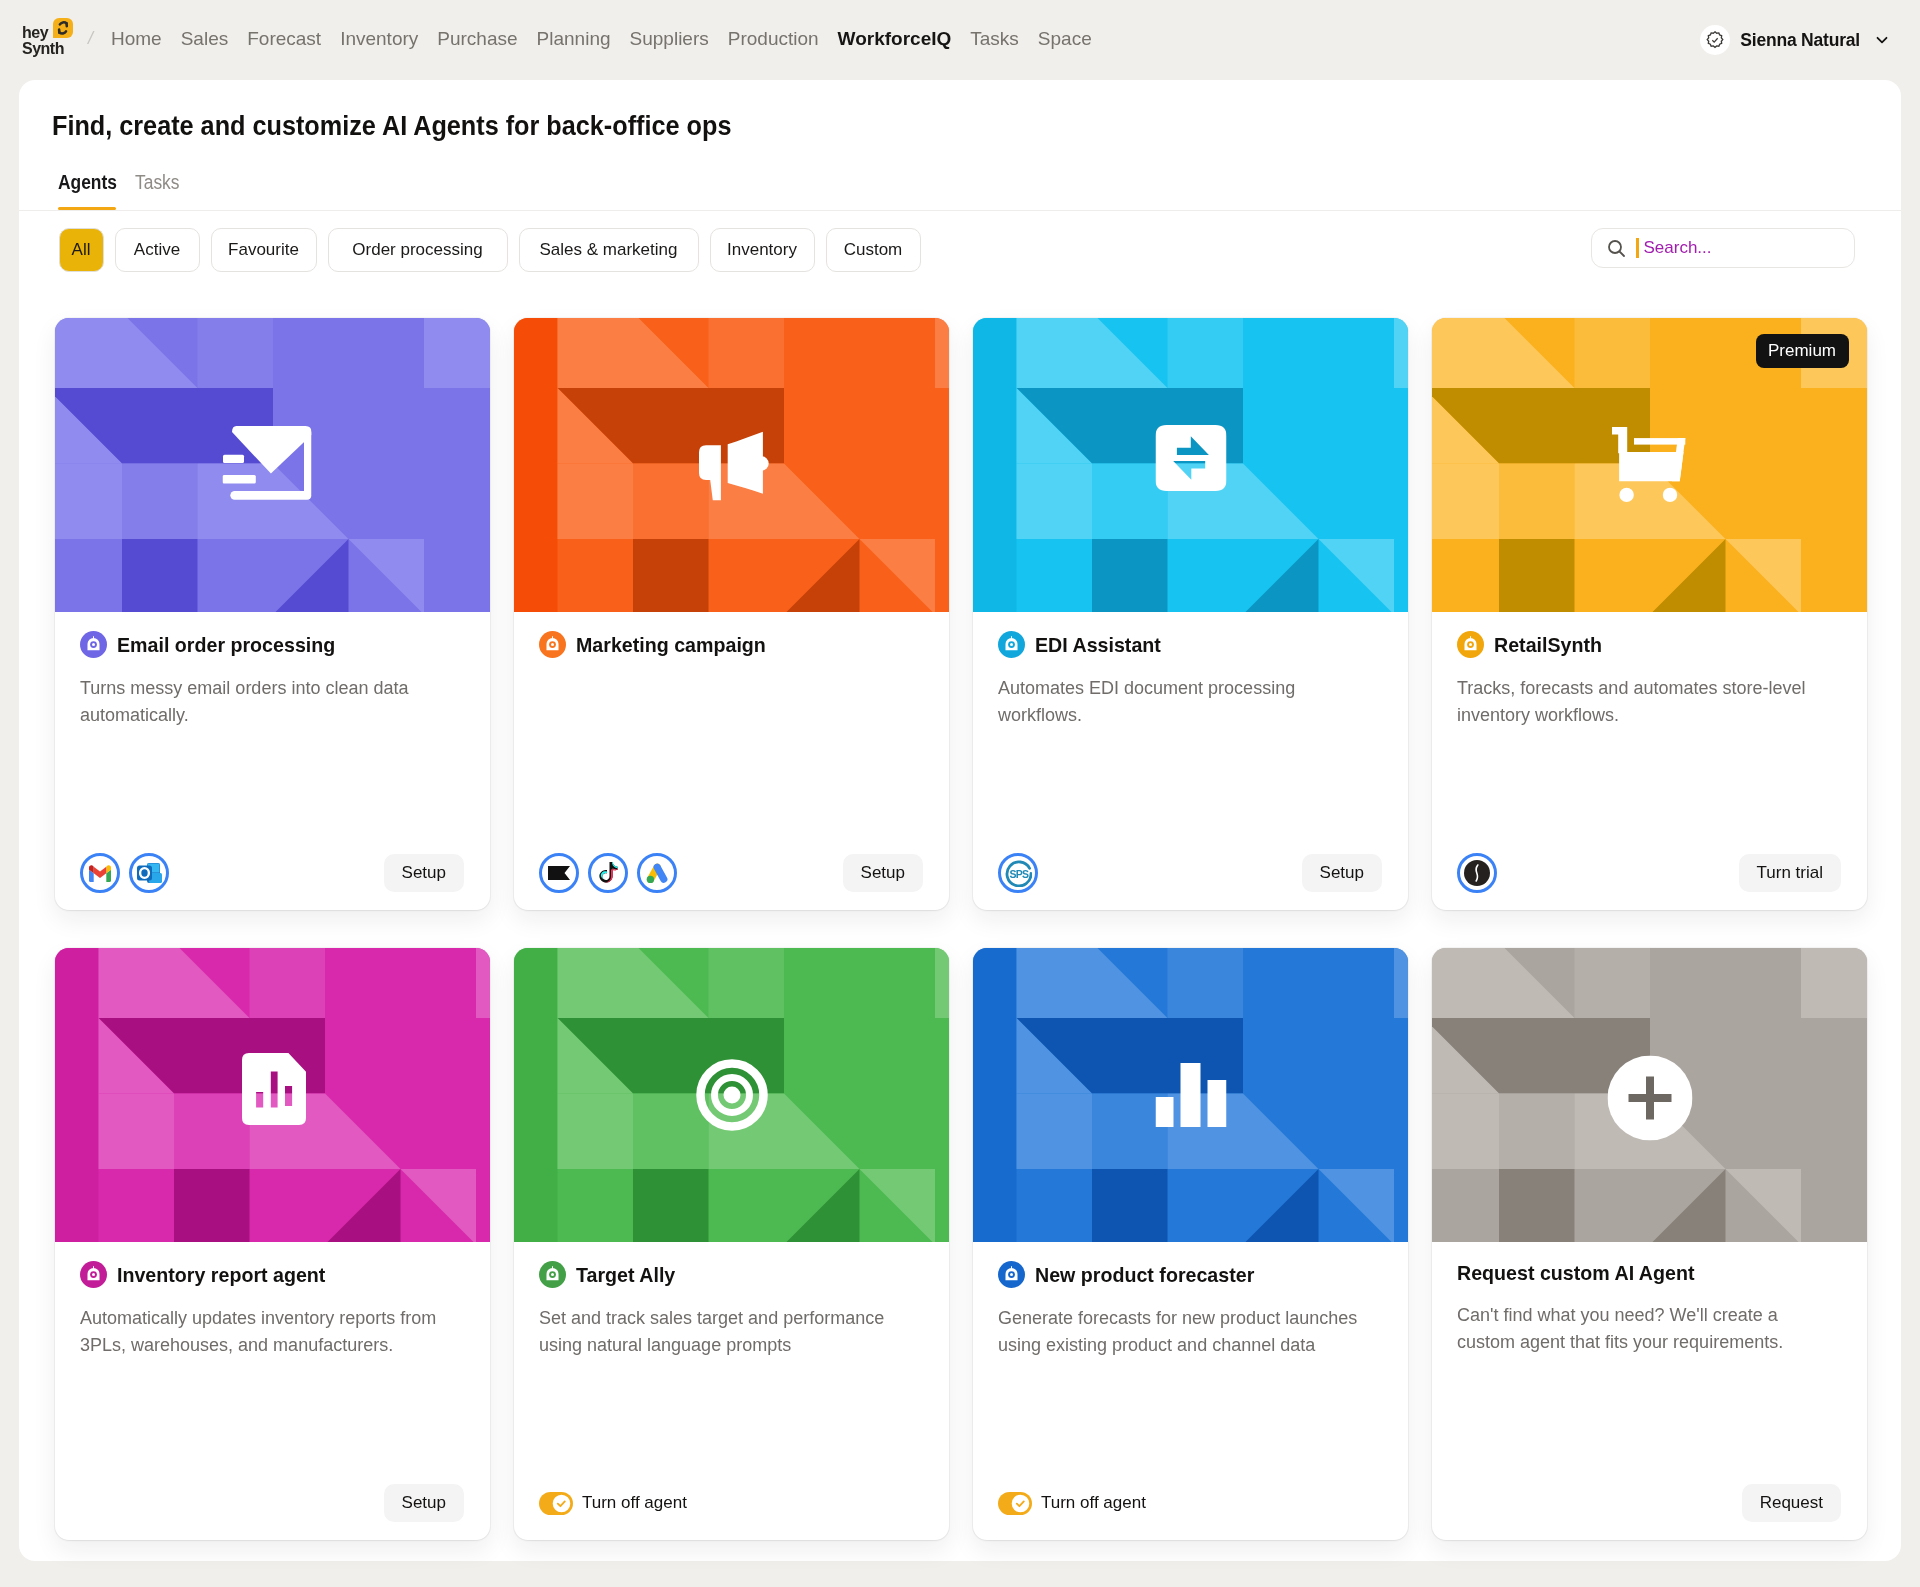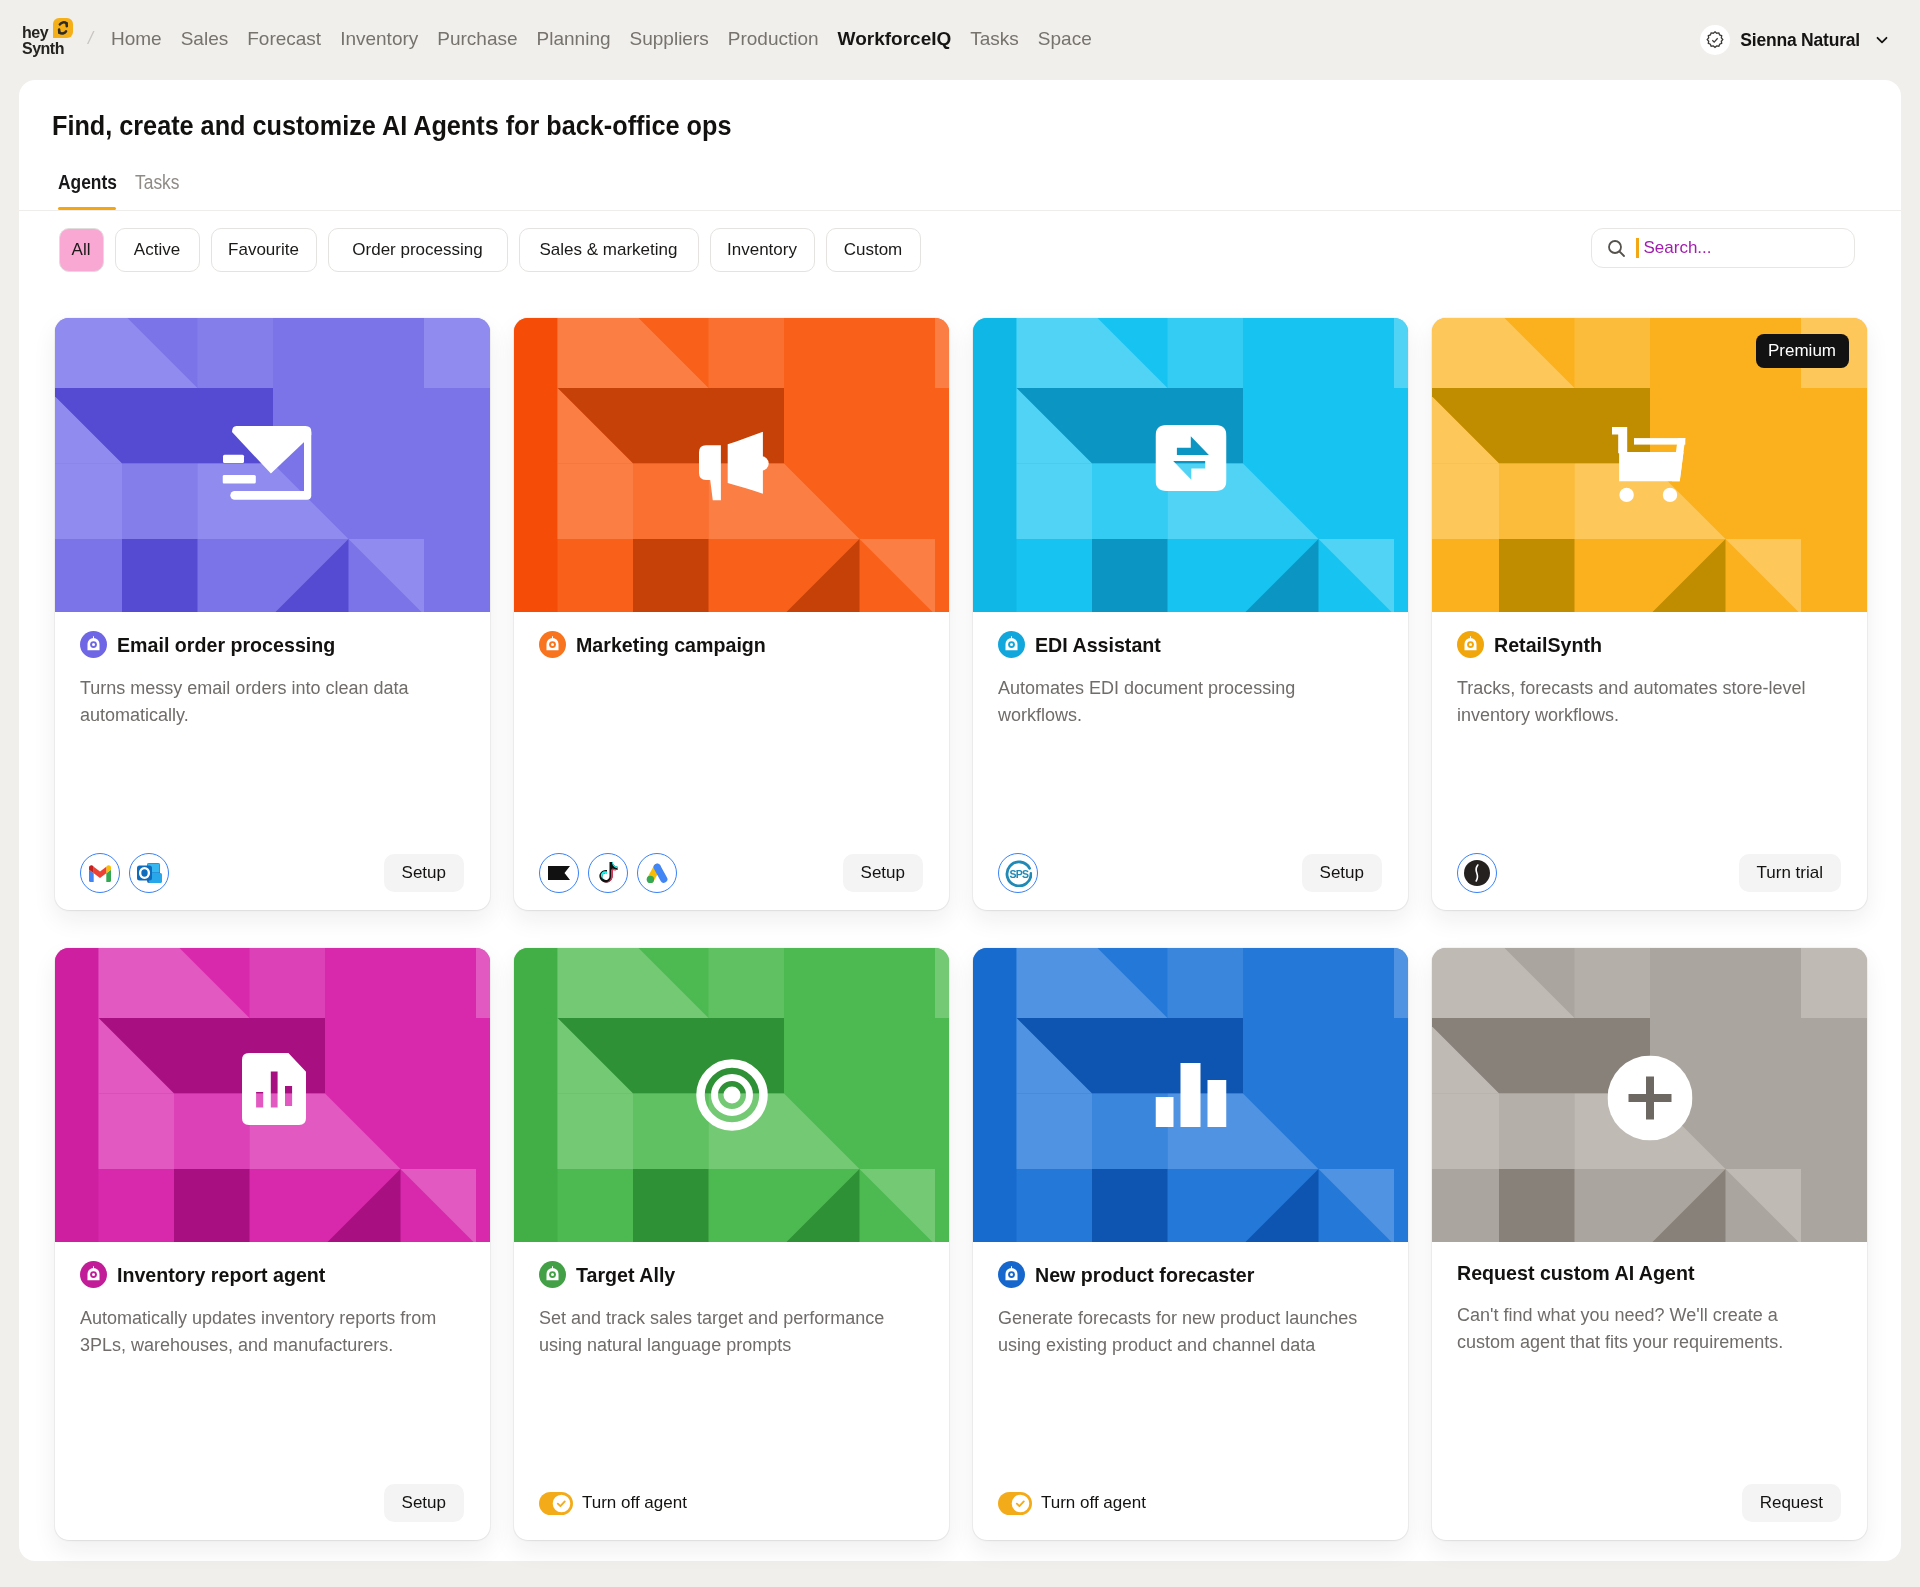--- a/index.html
+++ b/index.html
@@ -16,38 +16,38 @@
 .container { position:absolute; left:19px; top:80px; width:1882px; height:1481px; background:#fff; border-radius:16px; }
 .h1 { position:absolute; left:33px; top:29.5px; font-size:28px; font-weight:bold; color:#121110; transform:scaleX(0.901); transform-origin:left top; white-space:nowrap; }
 .tabs { position:absolute; left:39px; top:91px; display:flex; gap:21px; font-size:20px; }
 .tabs span { display:inline-block; transform:scaleX(0.87); transform-origin:left center; }
 .tab1 { color:#18181b; font-weight:bold; }
 .tab2 { color:#8f8b86; margin-left:-12px; }
 .underline { position:absolute; left:39px; top:126.5px; width:58px; height:3.5px; background:#f3a712; border-radius:2px; }
 .divider { position:absolute; left:0; top:130px; width:1882px; height:1px; background:#efedeb; }
 .pills { position:absolute; left:39.5px; top:148px; display:flex; gap:11px; }
 .pill { height:44px; display:flex; align-items:center; justify-content:center; border:1px solid #e5e3e0; border-radius:10px; font-size:17px; color:#1b1a19; background:#fff; box-sizing:border-box; }
-.pill.on { background:#f9a8d4; border-color:#e0dedb; }
+.pill.on { background:#eab308; border-color:#e0dedb; }
 .search { position:absolute; left:1572px; top:148px; width:264px; height:40px; border:1px solid #e8e6e3; border-radius:12px; background:#fff; display:flex; align-items:center; padding-left:15px; }
 .search .ph { color:#a21caf; font-size:17px; margin-left:5px; }
 .caret { width:2.5px; height:20px; background:#f3a712; margin-left:10px; }
 .grid { position:absolute; left:36px; top:238px; display:grid; grid-template-columns:repeat(4,435px); gap:38px 24px; }
 .card { width:435px; height:592px; background:#fff; border-radius:14px; overflow:hidden; box-shadow:0 0 0 1px rgba(40,40,35,.045), 0 1px 2px rgba(30,30,28,.06), 0 10px 24px rgba(30,30,28,.07); position:relative; }
 .tile { position:relative; width:435px; height:294px; overflow:hidden; }
 .mosaic { position:absolute; left:0; top:0; }
 .cicon { position:absolute; transform:translate(-50%,-50%); line-height:0; }
 .badge { position:absolute; right:18.5px; top:16px; width:93px; height:33.5px; background:#121212; color:#fff; font-size:17px; display:flex; align-items:center; justify-content:center; border-radius:8px; }
 .cbody { position:relative; height:298px; padding:19px 26px 0 25px; }
 .trow { display:flex; align-items:center; }
 .avatar { width:27px; height:27px; margin-right:10px; flex:none; display:flex; }
 .title { font-size:21px; font-weight:bold; color:#131211; transform:scaleX(0.935); transform-origin:left center; white-space:nowrap; }
 .desc { margin-top:17px; font-size:18px; line-height:26.5px; color:#6f6c69; padding-right:6px; }
 .cfoot { position:absolute; left:25px; right:26px; bottom:17px; height:40px; display:flex; align-items:center; justify-content:space-between; }
 .fleft { display:flex; gap:9px; align-items:center; }
-.intg { width:40px; height:40px; border-radius:50%; border:1px solid #3b82f6; background:#fff; display:flex; align-items:center; justify-content:center; }
+.intg { width:40px; height:40px; border-radius:50%; border:3px solid #3b82f6; background:#fff; display:flex; align-items:center; justify-content:center; }
 .btn { height:37.5px; display:inline-flex; align-items:center; padding:0 18px; background:#f4f4f4; border-radius:10px; font-size:17px; font-weight:500; color:#141312; }
 .toggle { display:flex; margin-right:0; }
 .tlabel { font-size:17px; font-weight:500; color:#141312; }
 </style></head>
 <body>
 <div class="nav">
   <div class="logo">
 <div class="logotxt">hey<br>Synth</div>
 <svg class="bubble" width="20" height="20" viewBox="0 0 20 20">
 <path d="M6 0 h8 a6 6 0 0 1 6 6 v8 a6 6 0 0 1-6 6 H0 V6 a6 6 0 0 1 6-6 z" fill="#f5b019"></path>

